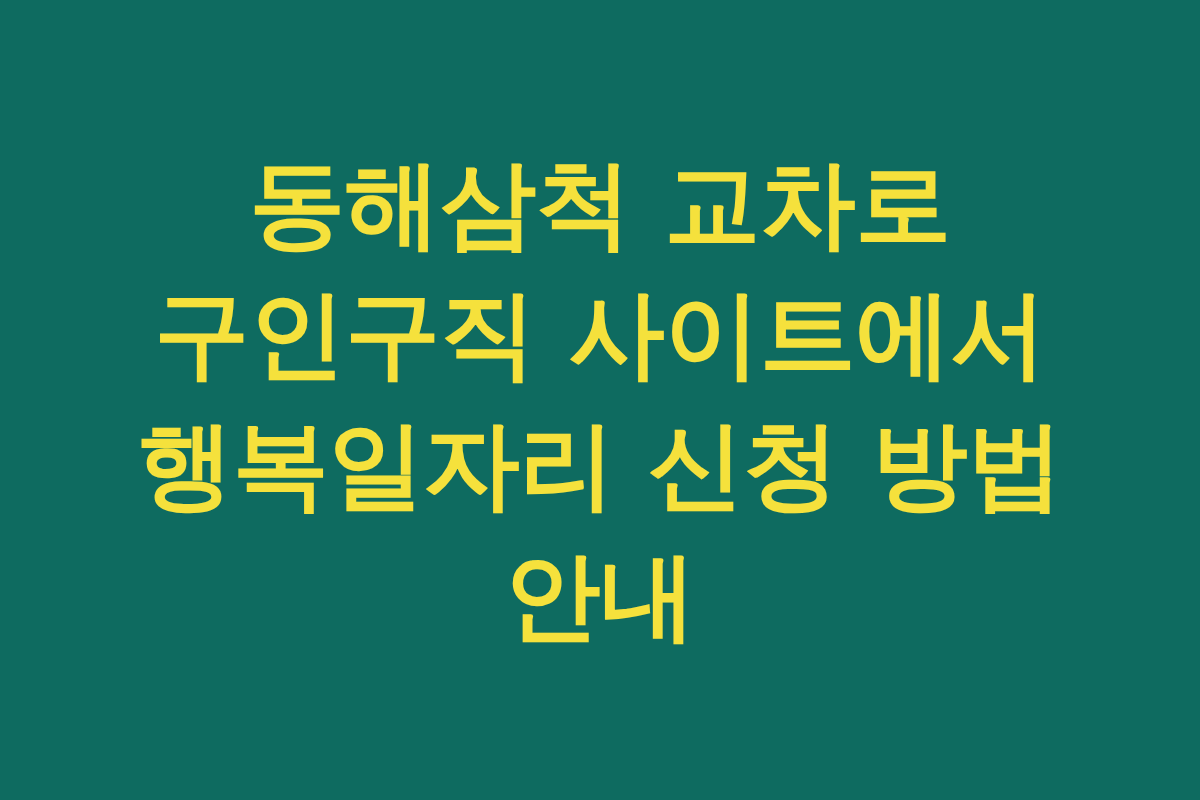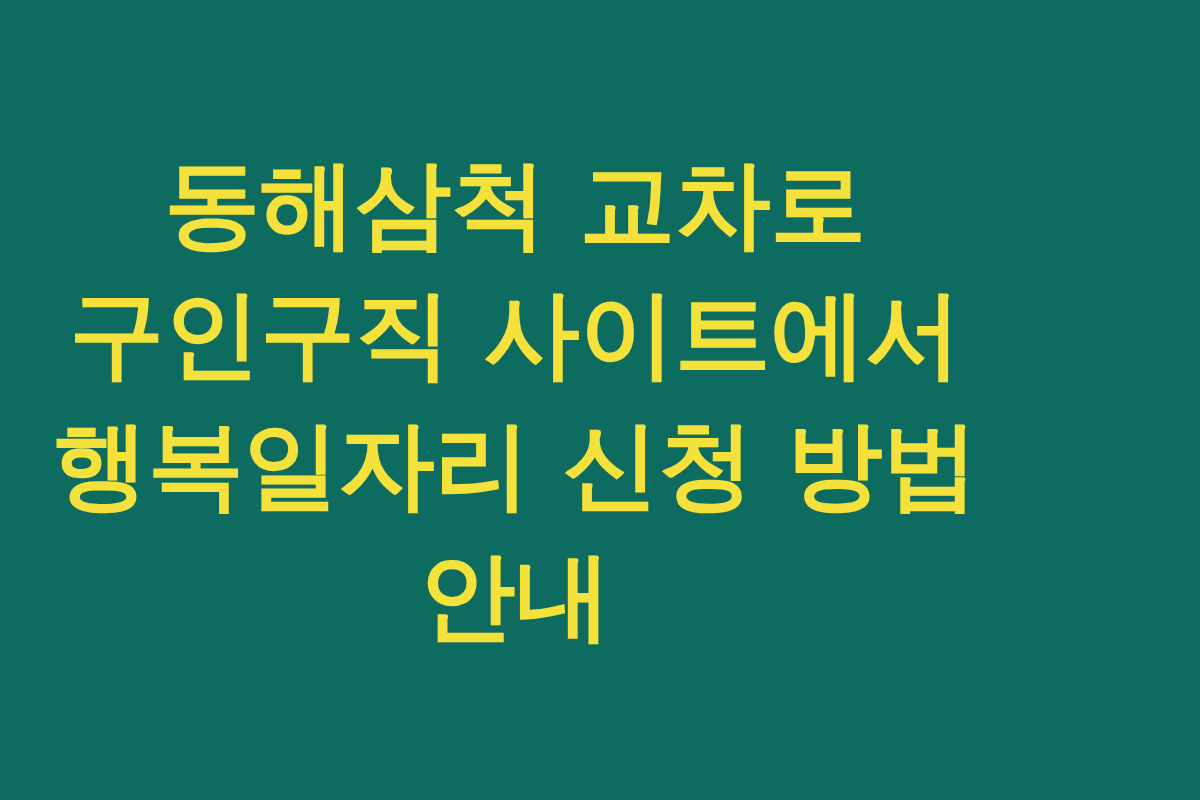--- a/index.html
+++ b/index.html
@@ -15,21 +15,21 @@
     font-family: "Liberation Sans", "DejaVu Sans", sans-serif;
   }
 
   #card {
     position: relative;
     width: 1200px;
     height: 800px;
     box-sizing: border-box;
     display: flex;
     align-items: center;
-    justify-content: flex-start;
+    justify-content: center;
     background: #0E6B60;
   }
 
   #headline-block {
     width: 1030px;
     margin: 0;
     padding: 0;
     text-align: center;
   }
 

